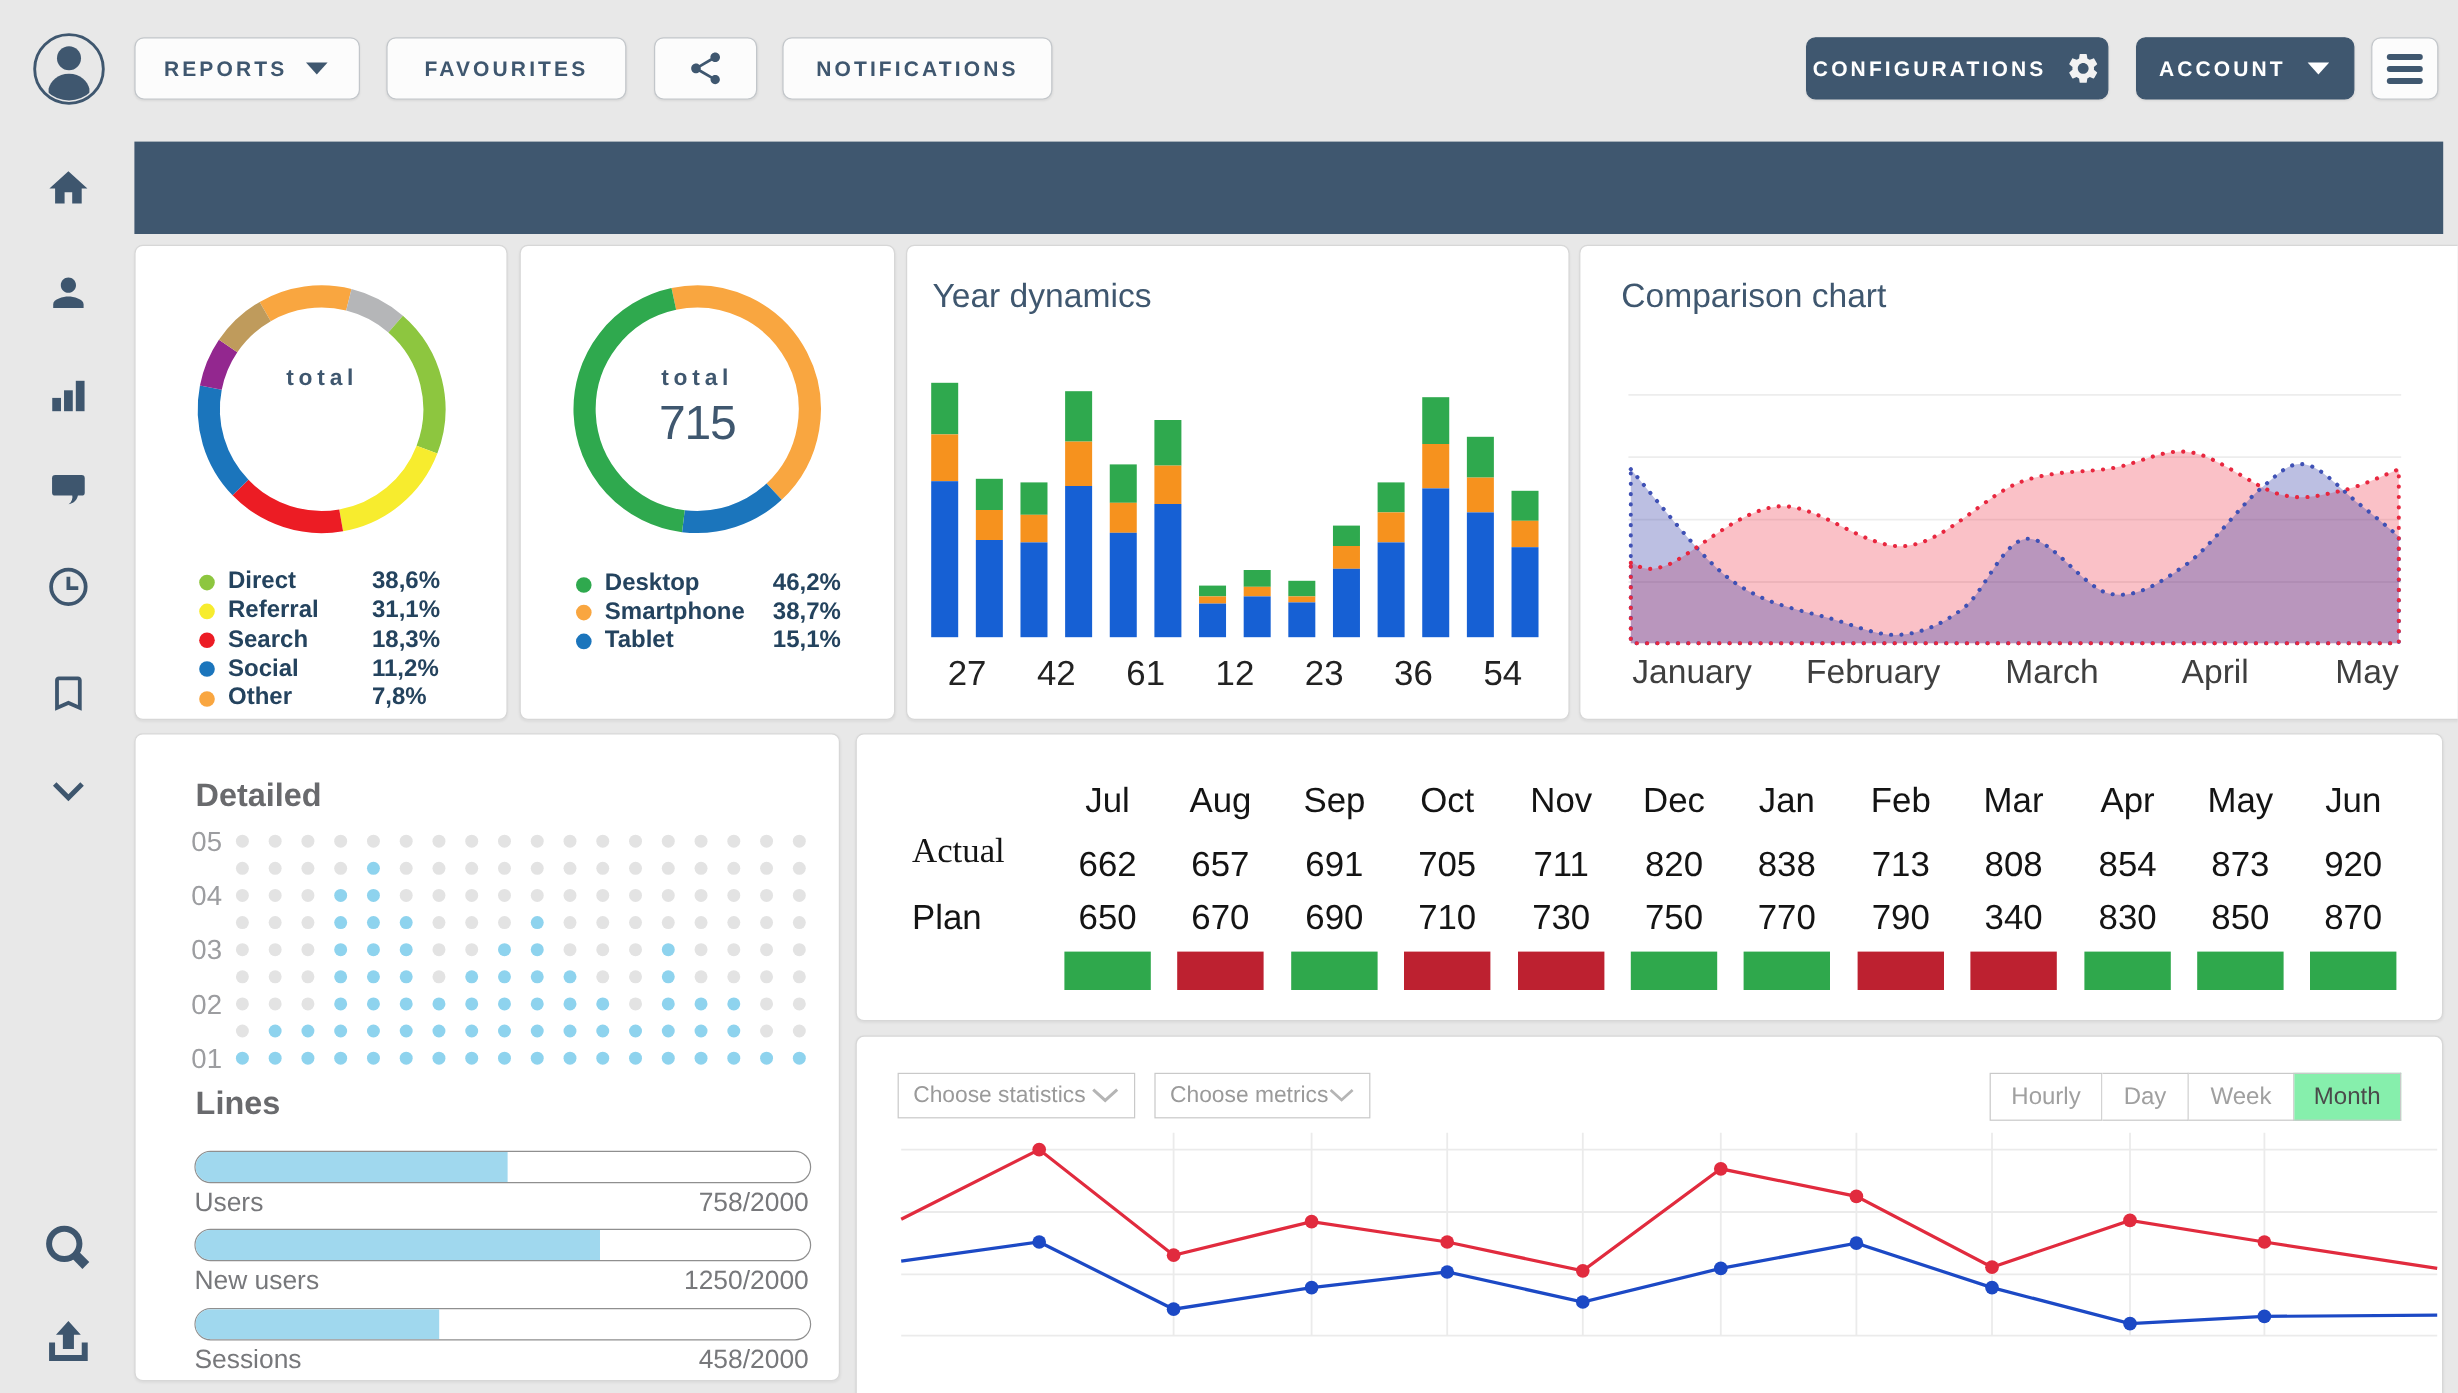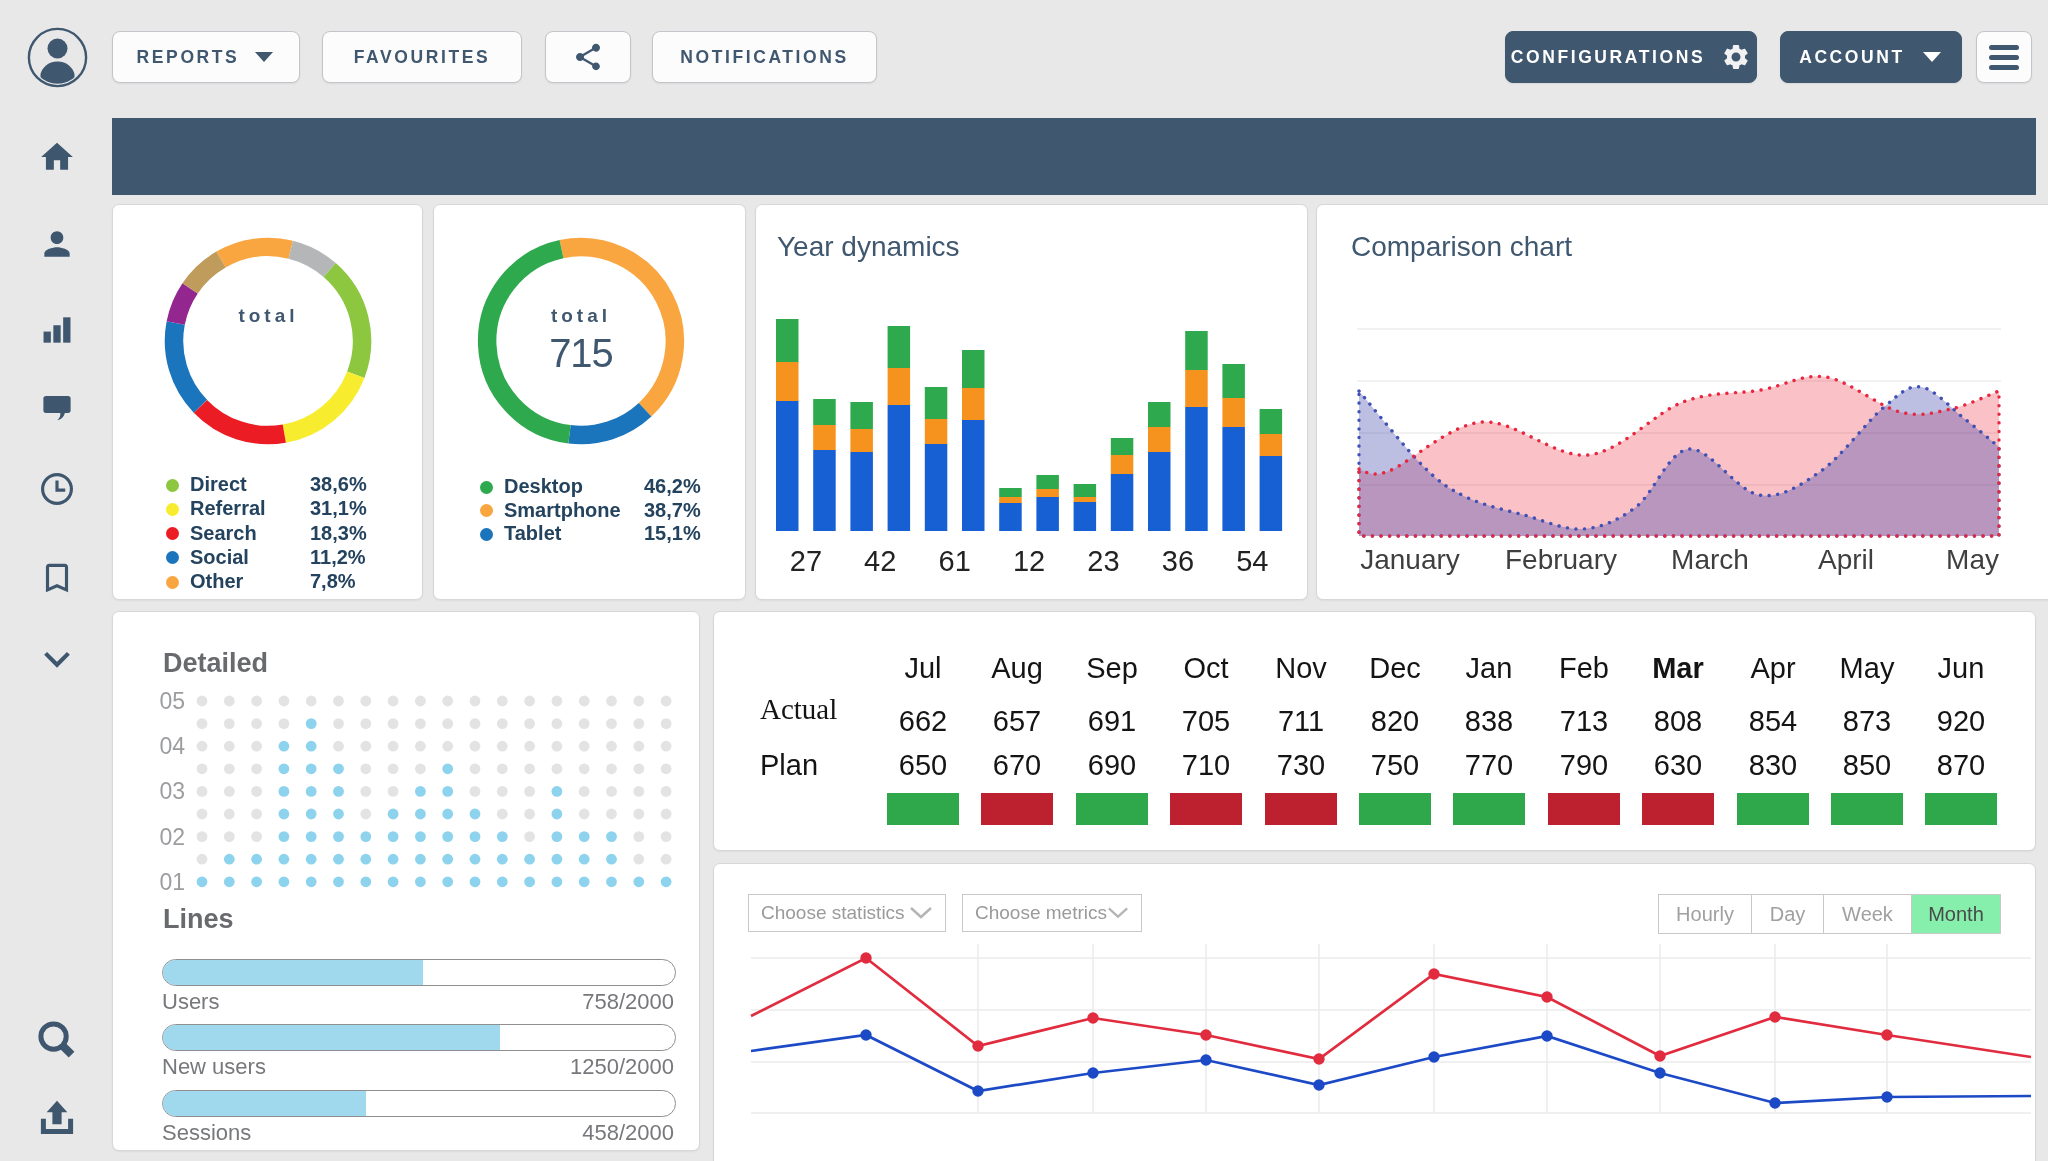--- a/index.html
+++ b/index.html
@@ -407,21 +407,21 @@
 
 <div class="card" style="left:713px;top:611px;width:1323px;height:240px;">
   <div class="tc" style="left:162px;top:40px;">Jul</div>
     <div class="tc" style="left:256px;top:40px;">Aug</div>
     <div class="tc" style="left:351px;top:40px;">Sep</div>
     <div class="tc" style="left:445px;top:40px;">Oct</div>
     <div class="tc" style="left:540px;top:40px;">Nov</div>
     <div class="tc" style="left:634px;top:40px;">Dec</div>
     <div class="tc" style="left:728px;top:40px;">Jan</div>
     <div class="tc" style="left:823px;top:40px;">Feb</div>
-    <div class="tc" style="left:917px;top:40px;font-weight:bold;">Mar</div>
+    <div class="tc" style="left:917px;top:40px;">Mar</div>
     <div class="tc" style="left:1012px;top:40px;">Apr</div>
     <div class="tc" style="left:1106px;top:40px;">May</div>
     <div class="tc" style="left:1200px;top:40px;">Jun</div>
     <div class="tc" style="left:162px;top:93px;">662</div>
     <div class="tc" style="left:256px;top:93px;">657</div>
     <div class="tc" style="left:351px;top:93px;">691</div>
     <div class="tc" style="left:445px;top:93px;">705</div>
     <div class="tc" style="left:540px;top:93px;">711</div>
     <div class="tc" style="left:634px;top:93px;">820</div>
     <div class="tc" style="left:728px;top:93px;">838</div>
@@ -431,21 +431,21 @@
     <div class="tc" style="left:1106px;top:93px;">873</div>
     <div class="tc" style="left:1200px;top:93px;">920</div>
     <div class="tc" style="left:162px;top:137px;">650</div>
     <div class="tc" style="left:256px;top:137px;">670</div>
     <div class="tc" style="left:351px;top:137px;">690</div>
     <div class="tc" style="left:445px;top:137px;">710</div>
     <div class="tc" style="left:540px;top:137px;">730</div>
     <div class="tc" style="left:634px;top:137px;">750</div>
     <div class="tc" style="left:728px;top:137px;">770</div>
     <div class="tc" style="left:823px;top:137px;">790</div>
-    <div class="tc" style="left:917px;top:137px;">630</div>
+    <div class="tc" style="left:917px;top:137px;">340</div>
     <div class="tc" style="left:1012px;top:137px;">830</div>
     <div class="tc" style="left:1106px;top:137px;">850</div>
     <div class="tc" style="left:1200px;top:137px;">870</div>
     <div class="trh" style="top:81px;font-family:Liberation Serif, serif;">Actual</div>
     <div class="trh" style="top:137px;">Plan</div>
     <div style="position:absolute;left:173px;top:181px;width:72px;height:32px;background:#2fa84c;"></div>
     <div style="position:absolute;left:267px;top:181px;width:72px;height:32px;background:#bd2130;"></div>
     <div style="position:absolute;left:362px;top:181px;width:72px;height:32px;background:#2fa84c;"></div>
     <div style="position:absolute;left:456px;top:181px;width:72px;height:32px;background:#bd2130;"></div>
     <div style="position:absolute;left:551px;top:181px;width:72px;height:32px;background:#bd2130;"></div>

